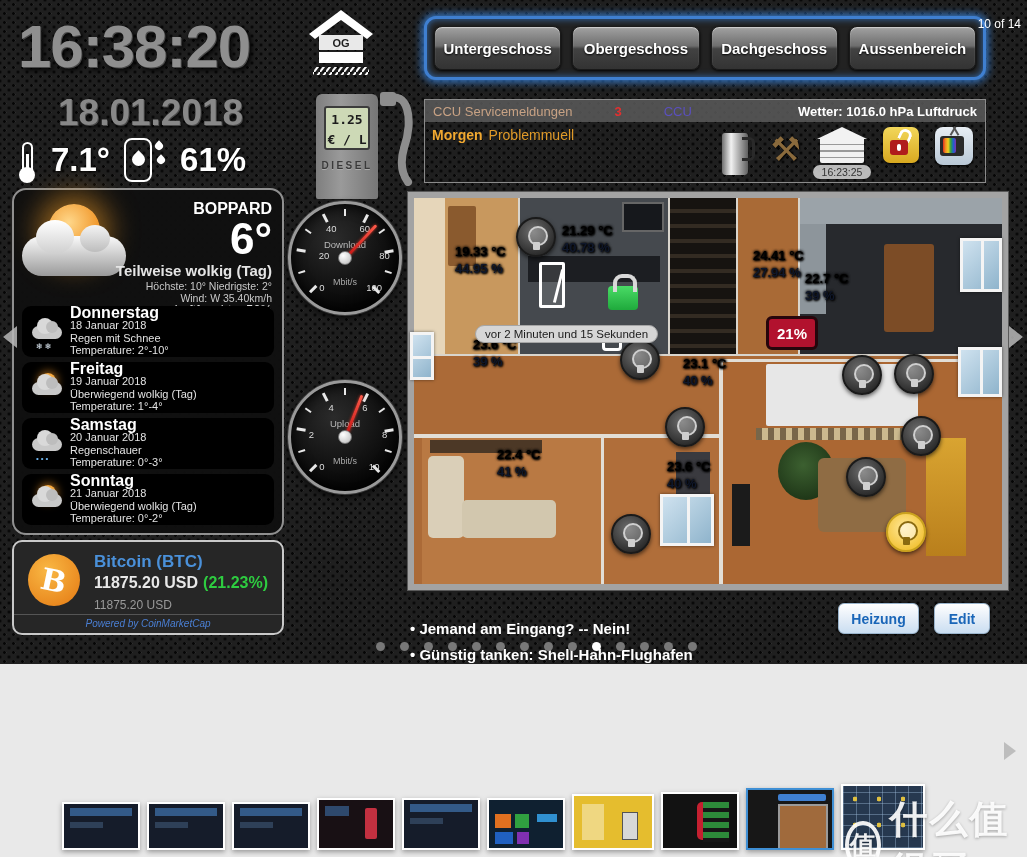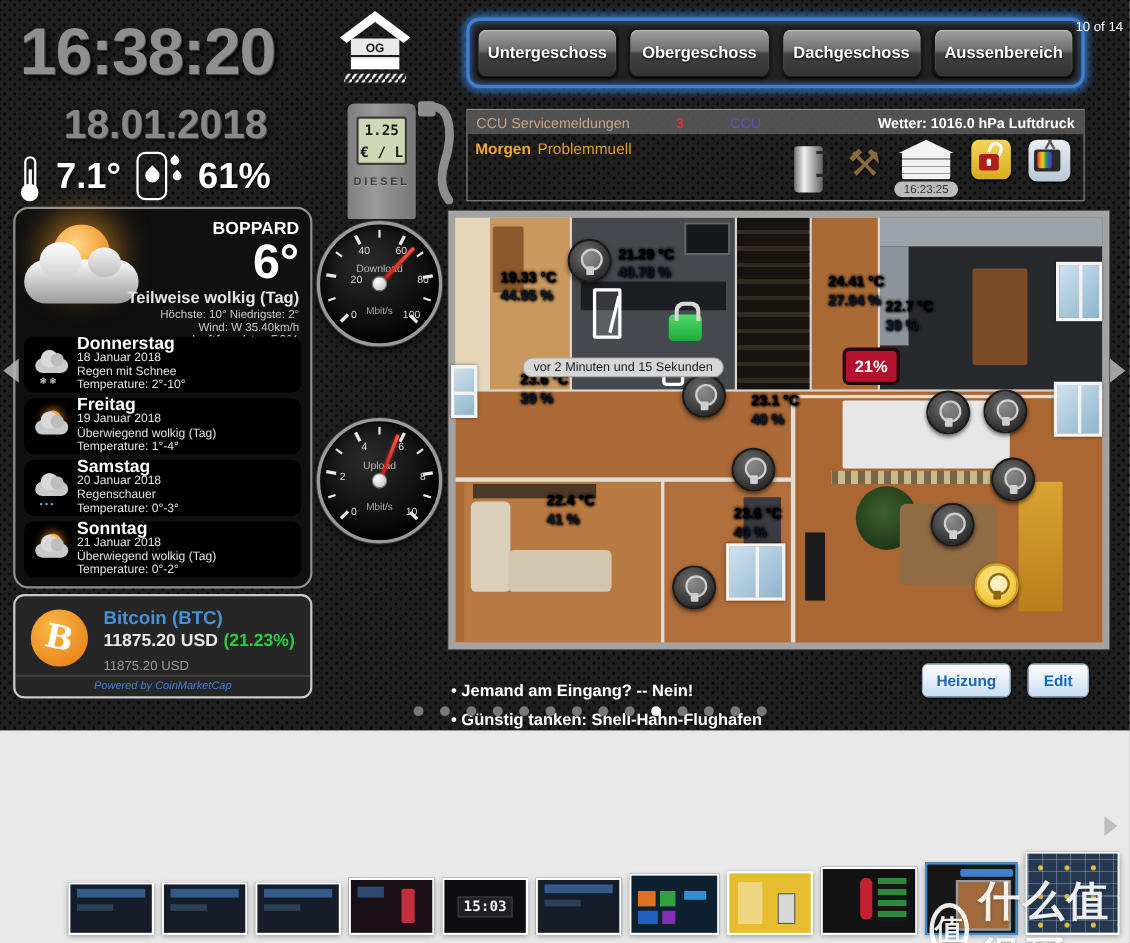--- a/index.html
+++ b/index.html
@@ -690,23 +690,20 @@
     </div>
   <button class="act-btn act-heizung">Heizung</button>
   <button class="act-btn act-edit">Edit</button>
 </div>
 
 <div class="thumb-strip" id="thumb-strip">
     <div class="thumb t-dark"></div>
     <div class="thumb t-dark"></div>
     <div class="thumb t-dark"></div>
     <div class="thumb t-dark-red"></div>
-    <div class="thumb t-clock">
-      <span>15:03</span>
-    </div>
     <div class="thumb t-dark"></div>
     <div class="thumb t-metro"></div>
     <div class="thumb t-yellow"></div>
     <div class="thumb t-heating"></div>
     <div class="thumb t-current selected"></div>
     <div class="thumb t-blueprint"></div>
   </div>
 <div class="thumb-arrow"></div>
 <div class="watermark">
   <div class="wm-logo">值</div>

